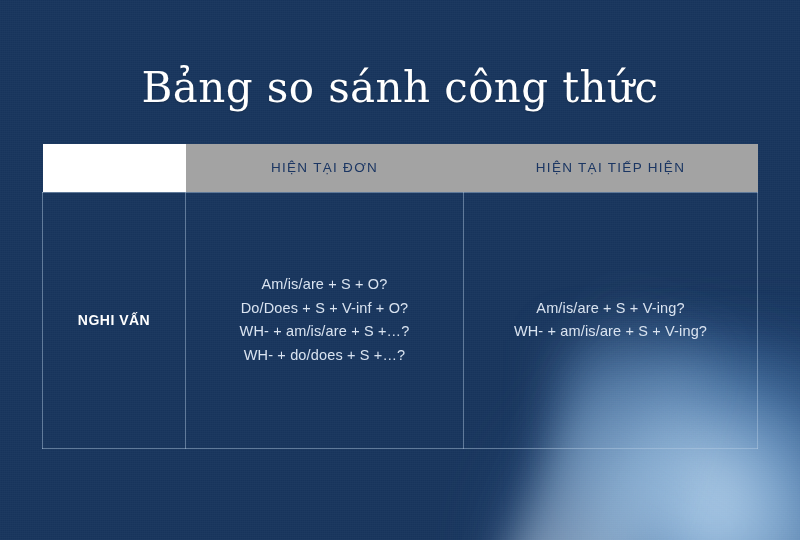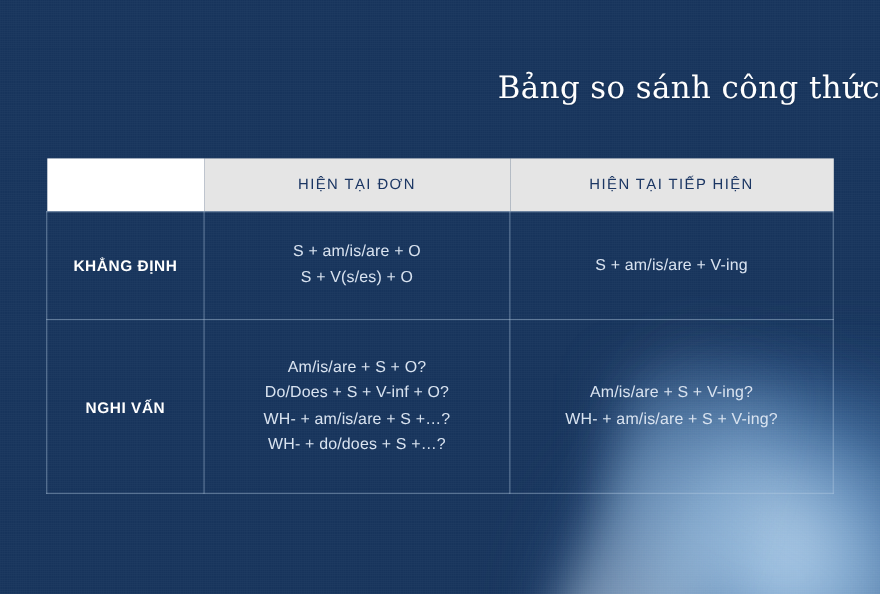--- a/index.html
+++ b/index.html
@@ -83,23 +83,23 @@
       repeating-linear-gradient(0deg, rgba(255,255,255,.6) 0 1px, rgba(0,0,0,0) 1px 2px),
       repeating-linear-gradient(90deg, rgba(255,255,255,.4) 0 1px, rgba(0,0,0,0) 1px 2px);
   }
 
   
   .content { position:absolute; inset:0; z-index:3; }
 
   .page-title {
     position:absolute;
     top:64px; left:0; right:0;
-    text-align:right;
+    text-align:center;
     font-family:"DejaVu Serif", "Liberation Serif", serif;
-    font-size:28px;
+    font-size:42px;
     font-weight:400;
     color:#ffffff;
     letter-spacing:0.4px;
     line-height:1.15;
     text-shadow:0 1px 2px rgba(0,0,0,0.18);
   }
 
   .table-wrap {
     position:absolute;
     left:42px; top:144px;
@@ -112,21 +112,21 @@
     border-collapse:collapse;
     table-layout:fixed;
   }
 
   
   col.c-label { width:143px; }
   col.c-one   { width:278px; }
   col.c-two   { width:294px; }
 
   thead th {
-    background:#e5e5e5;
+    background:#a3a3a3;
     height:48px;
     color:#1b3663;
     font-size:13.5px;
     font-weight:400;
     letter-spacing:1.3px;
     text-align:center;
     vertical-align:middle;
     border:0;
     padding:0 6px;
   }
@@ -190,34 +190,20 @@
       <thead>
         <tr>
           <th class="blank"></th>
           <th>HIỆN TẠI ĐƠN</th>
           <th>HIỆN TẠI TIẾP HIỆN</th>
         </tr>
       </thead>
 
       <tbody>
 
-        <tr class="r-affirm">
-          <td class="row-label">KHẲNG ĐỊNH</td>
-          <td>
-            <div class="formula">
-              <div>S + am/is/are + O</div>
-              <div>S + V(s/es) + O</div>
-            </div>
-          </td>
-          <td>
-            <div class="formula">
-              <div>S + am/is/are + V-ing</div>
-            </div>
-          </td>
-        </tr>
 
 
         <tr class="r-quest">
           <td class="row-label">NGHI VẤN</td>
           <td>
             <div class="formula">
               <div>Am/is/are + S + O?</div>
               <div>Do/Does + S + V-inf + O?</div>
               <div>WH- + am/is/are + S +…?</div>
               <div>WH- + do/does + S +…?</div>

